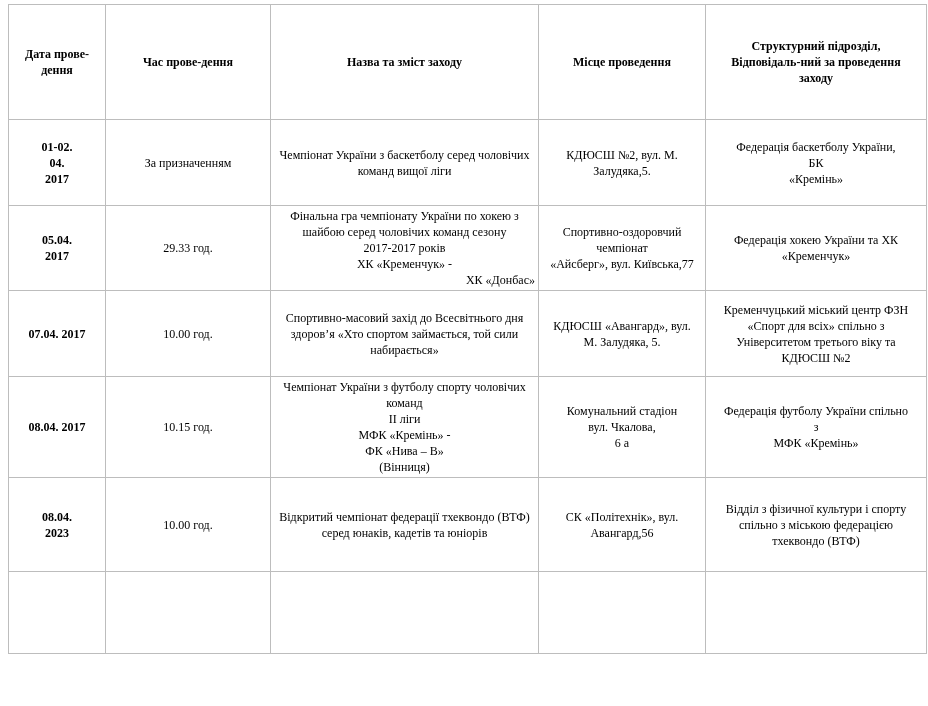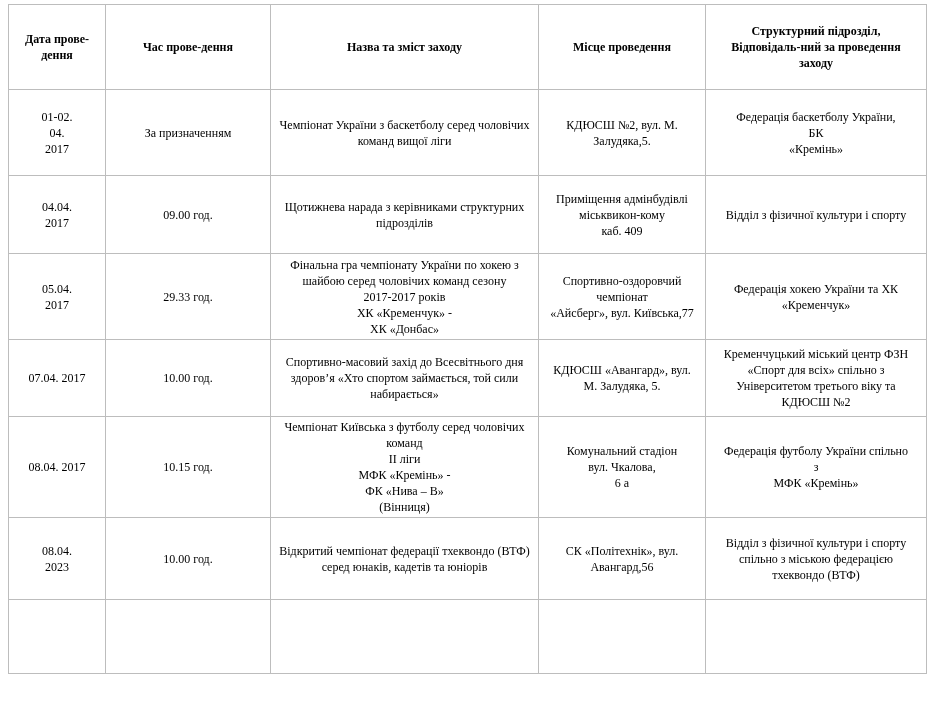--- a/index.html
+++ b/index.html
@@ -27,29 +27,29 @@
     word-wrap: break-word;
     overflow: hidden;
     font-size: 12px;
     line-height: 16px;
     padding: 2px 3px;
   }
   table.events th {
     font-weight: bold;
   }
   td.col-date {
-    font-weight: normal;
+    font-weight: bold;
   }
   .align-left {
-    text-align: center;
+    text-align: right;
   }
   .oneline {
     white-space: nowrap;
   }
-  thead tr { height: 85px; }
+  thead tr { height: 115px; }
   tbody tr:nth-child(1) { height: 86px; }
   tbody tr:nth-child(2) { height: 78px; }
   tbody tr:nth-child(3) { height: 86px; }
   tbody tr:nth-child(4) { height: 77px; }
   tbody tr:nth-child(5) { height: 94px; }
   tbody tr:nth-child(6) { height: 82px; }
   tbody tr:nth-child(7) { height: 74px; }
   tbody tr:nth-child(8) { height: 40px; }
 </style>
 </head>
@@ -83,31 +83,20 @@
 2017</td>
         <td>За призначенням</td>
         <td>Чемпіонат України з баскетболу серед чоловічих
 команд вищої ліги</td>
         <td class="oneline">КДЮСШ №2, вул. М. Залудяка,5.</td>
         <td>Федерація баскетболу України,
 БК
 «Кремінь»</td>
       </tr>
       <tr>
-        <td class="col-date">04.04.
-2017</td>
-        <td>09.00 год.</td>
-        <td>Щотижнева нарада з керівниками структурних
-підрозділів</td>
-        <td>Приміщення адмінбудівлі
-міськвикон-кому
-каб. 409</td>
-        <td>Відділ з фізичної культури і спорту</td>
-      </tr>
-      <tr>
         <td class="col-date">05.04.
 2017</td>
         <td>29.33 год.</td>
         <td><div>Фінальна гра чемпіонату України по хокею з
 шайбою серед чоловічих команд сезону
 2017-2017 років
 ХК «Кременчук» -</div><div class="align-left">ХК «Донбас»</div></td>
         <td>Спортивно-оздоровчий чемпіонат
 «Айсберг», вул. Київська,77</td>
         <td>Федерація хокею України та ХК
@@ -122,21 +111,21 @@
         <td>КДЮСШ «Авангард», вул.
 М. Залудяка, 5.</td>
         <td>Кременчуцький міський центр ФЗН
 «Спорт для всіх» спільно з
 Університетом третього віку та
 КДЮСШ №2</td>
       </tr>
       <tr>
         <td class="col-date">08.04. 2017</td>
         <td>10.15 год.</td>
-        <td>Чемпіонат Київська з футболу серед чоловічих
+        <td>Чемпіонат України з футболу спорту чоловічих
 команд
 ІІ ліги
 МФК «Кремінь» -
 ФК «Нива – В»
 (Вінниця)</td>
         <td>Комунальний стадіон
 вул. Чкалова,
 6 а</td>
         <td>Федерація футболу України спільно
 з

